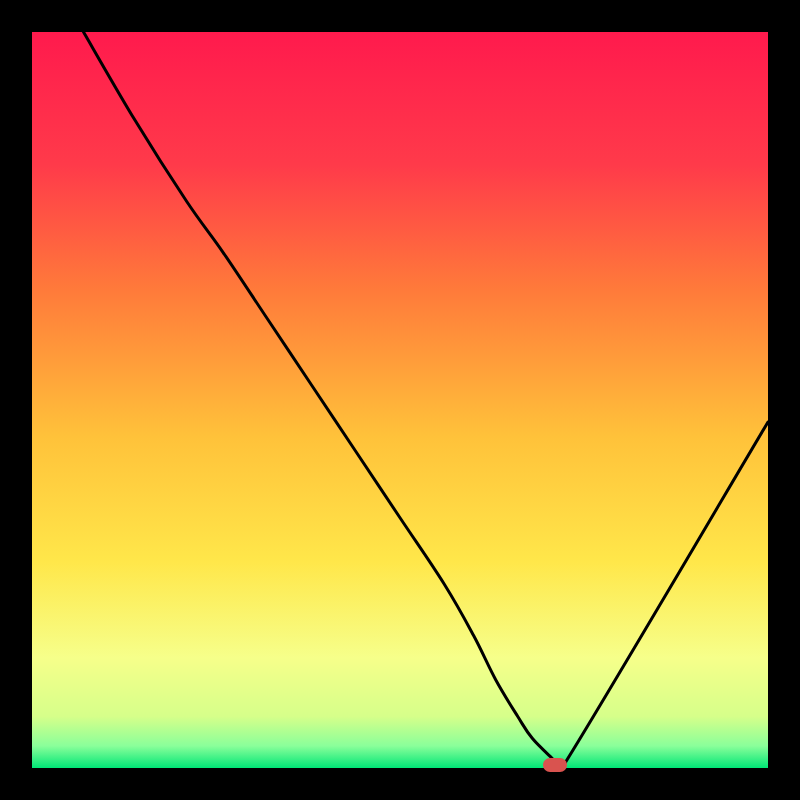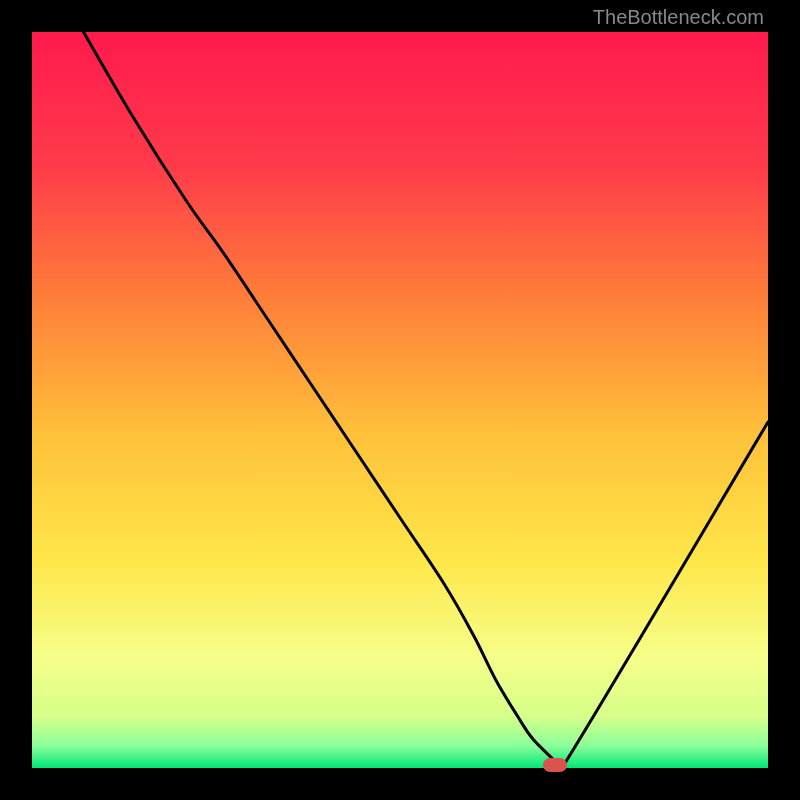--- a/index.html
+++ b/index.html
@@ -30,14 +30,13 @@
           <stop offset="100%" stop-color="#00e676"></stop>
         </linearGradient>
       </defs>
       <rect x="0" y="0" width="736" height="736" fill="url(#bg-grad)"></rect>
     </svg>
     <svg class="curve-svg" viewBox="0 0 736 736" preserveAspectRatio="none">
       <path id="curve-path" fill="none" stroke="#000" stroke-width="3" stroke-linecap="round" stroke-linejoin="round" d="M 51.52 0 C 60.793600000000005 15.897600000000008, 84.49280000000002 57.84960000000005, 103.04 88.32000000000005 C 121.5872 118.79040000000005, 138.6624 145.43359999999996, 154.56 169.27999999999997 C 170.4576 193.1264, 176.7872 199.60320000000007, 191.36 220.80000000000007 C 205.93280000000001 241.99680000000006, 219.6224 263.19360000000006, 235.52 287.04 C 251.41760000000002 310.8864, 263.7824 329.43359999999996, 279.68 353.28 C 295.5776 377.1264, 307.94239999999996 395.67359999999996, 323.84 419.52 C 339.7376 443.3664, 352.1024 461.9136, 368 485.76 C 383.8976 509.6064, 398.91200000000003 530.8032000000001, 412.16 552 C 425.408 573.1967999999999, 432.3264 586.2976, 441.59999999999997 603.52 C 450.87359999999995 620.7424, 455.7312 633.1072, 463.68 647.6800000000001 C 471.6288 662.2528000000001, 479.136 673.8816, 485.76000000000005 684.48 C 492.38400000000007 695.0784, 493.85600000000005 698.6111999999999, 500.48 706.56 C 507.104 714.5088, 517.2607999999999 723.3408, 522.56 728.64 C 527.8592 733.9392, 491.50079999999997 796.9408, 529.92 736 C 568.3392 675.0592, 698.9056 452.34560000000005, 736 390.08000000000004"></path>
     </svg>
     <div class="marker" id="marker" style="left: 510.56px; top: 726px; background: rgb(217, 83, 79);"></div>
   </div>
-  <div class="watermark">TheBottleneck.com</div>
 </div>
 
 </body></html>

